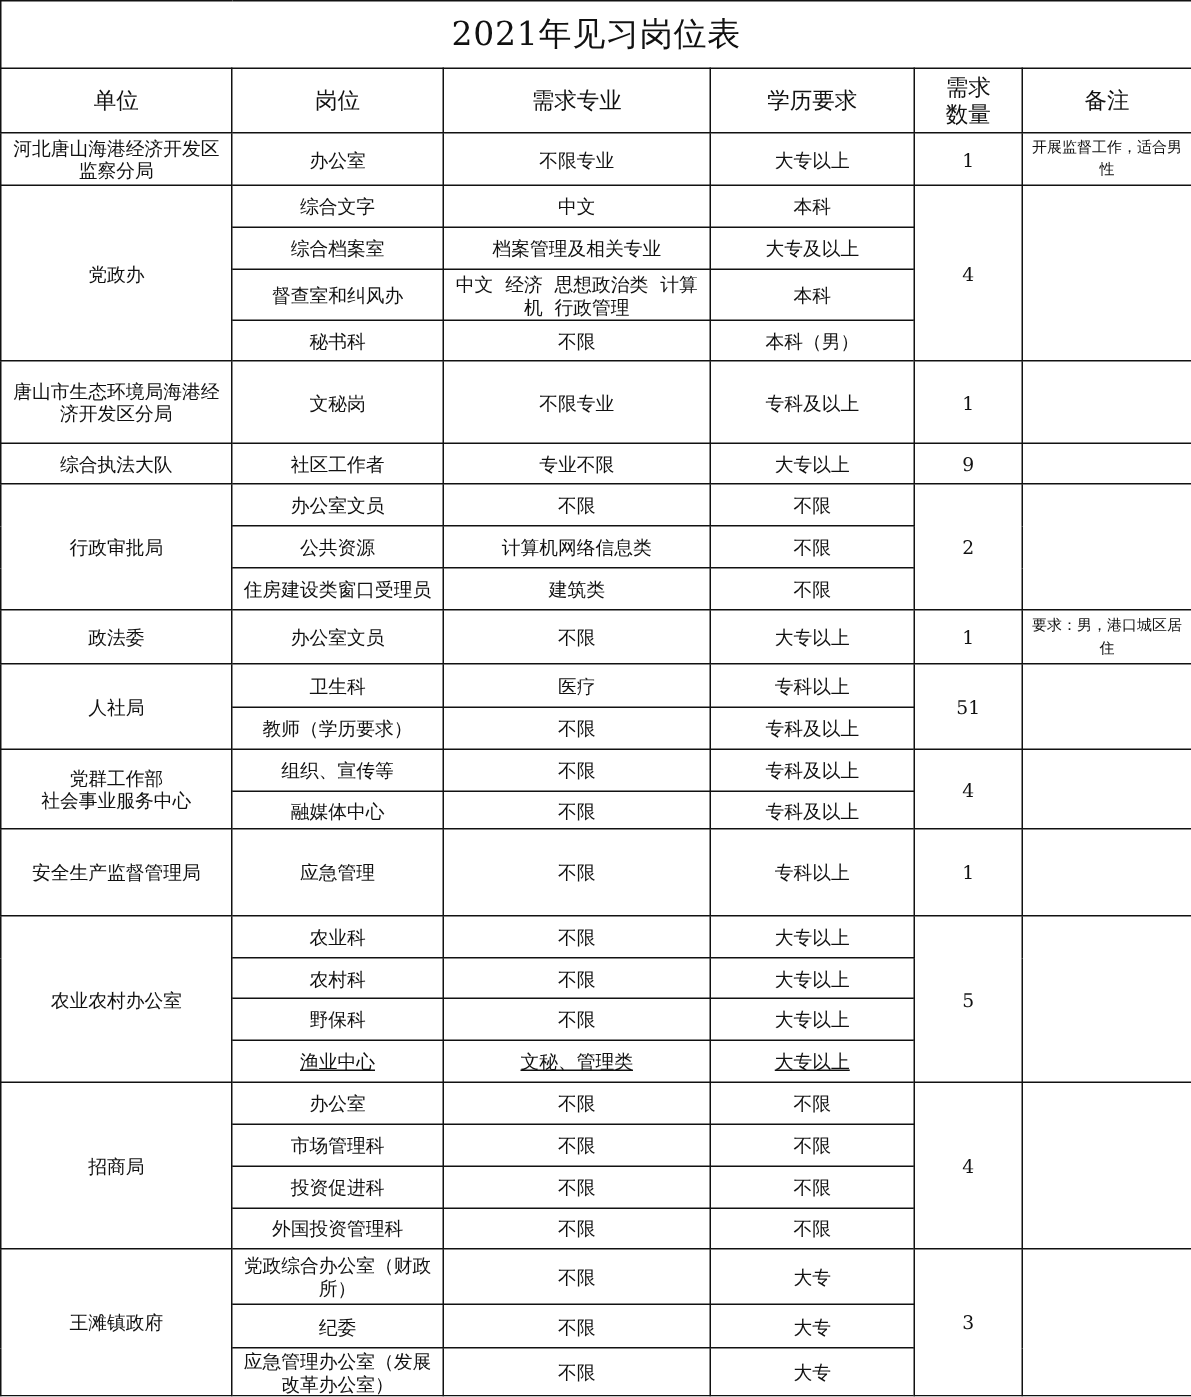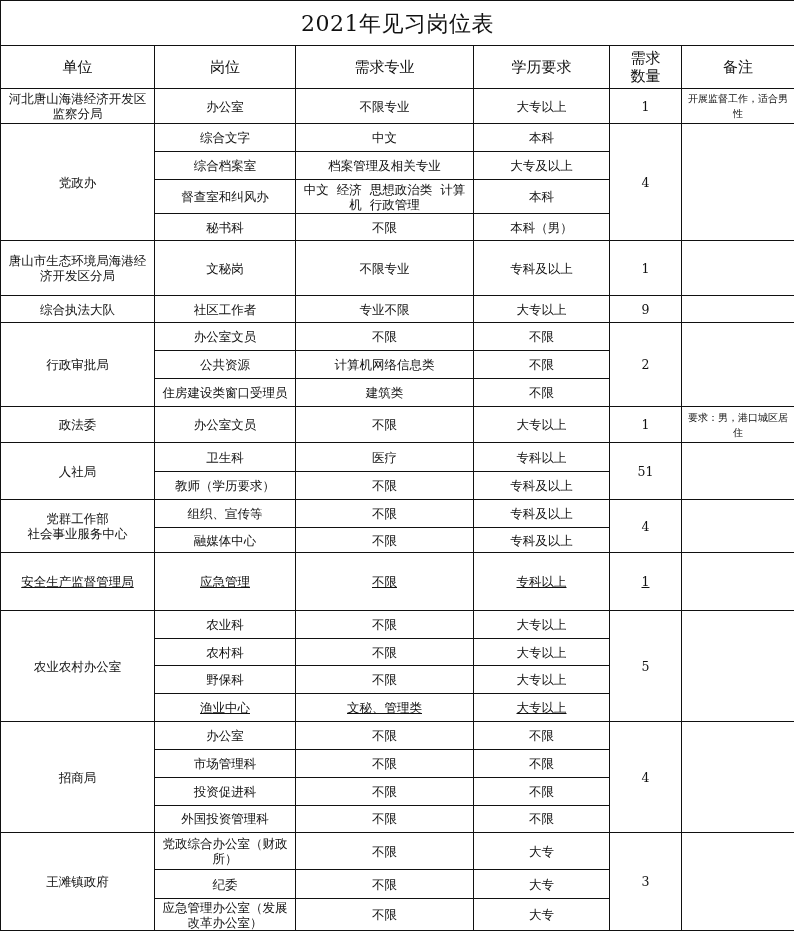--- a/index.html
+++ b/index.html
@@ -156,21 +156,21 @@
           <td style="white-space: pre-wrap;">不限</td>
           <td>专科及以上</td>
           <td rowspan="2" class="num">4</td>
           <td rowspan="2" class="note"></td>
         </tr>
         <tr style="height: 25px;">
           <td>融媒体中心</td>
           <td style="white-space: pre-wrap;">不限</td>
           <td>专科及以上</td>
         </tr>
-        <tr style="height: 58px; text-decoration: underline;">
+        <tr style="height: 58px;">
           <td rowspan="1">安全生产监督管理局</td>
           <td>应急管理</td>
           <td style="white-space: pre-wrap;">不限</td>
           <td>专科以上</td>
           <td rowspan="1" class="num">1</td>
           <td rowspan="1" class="note"></td>
         </tr>
         <tr style="height: 28px;">
           <td rowspan="4">农业农村办公室</td>
           <td>农业科</td>

